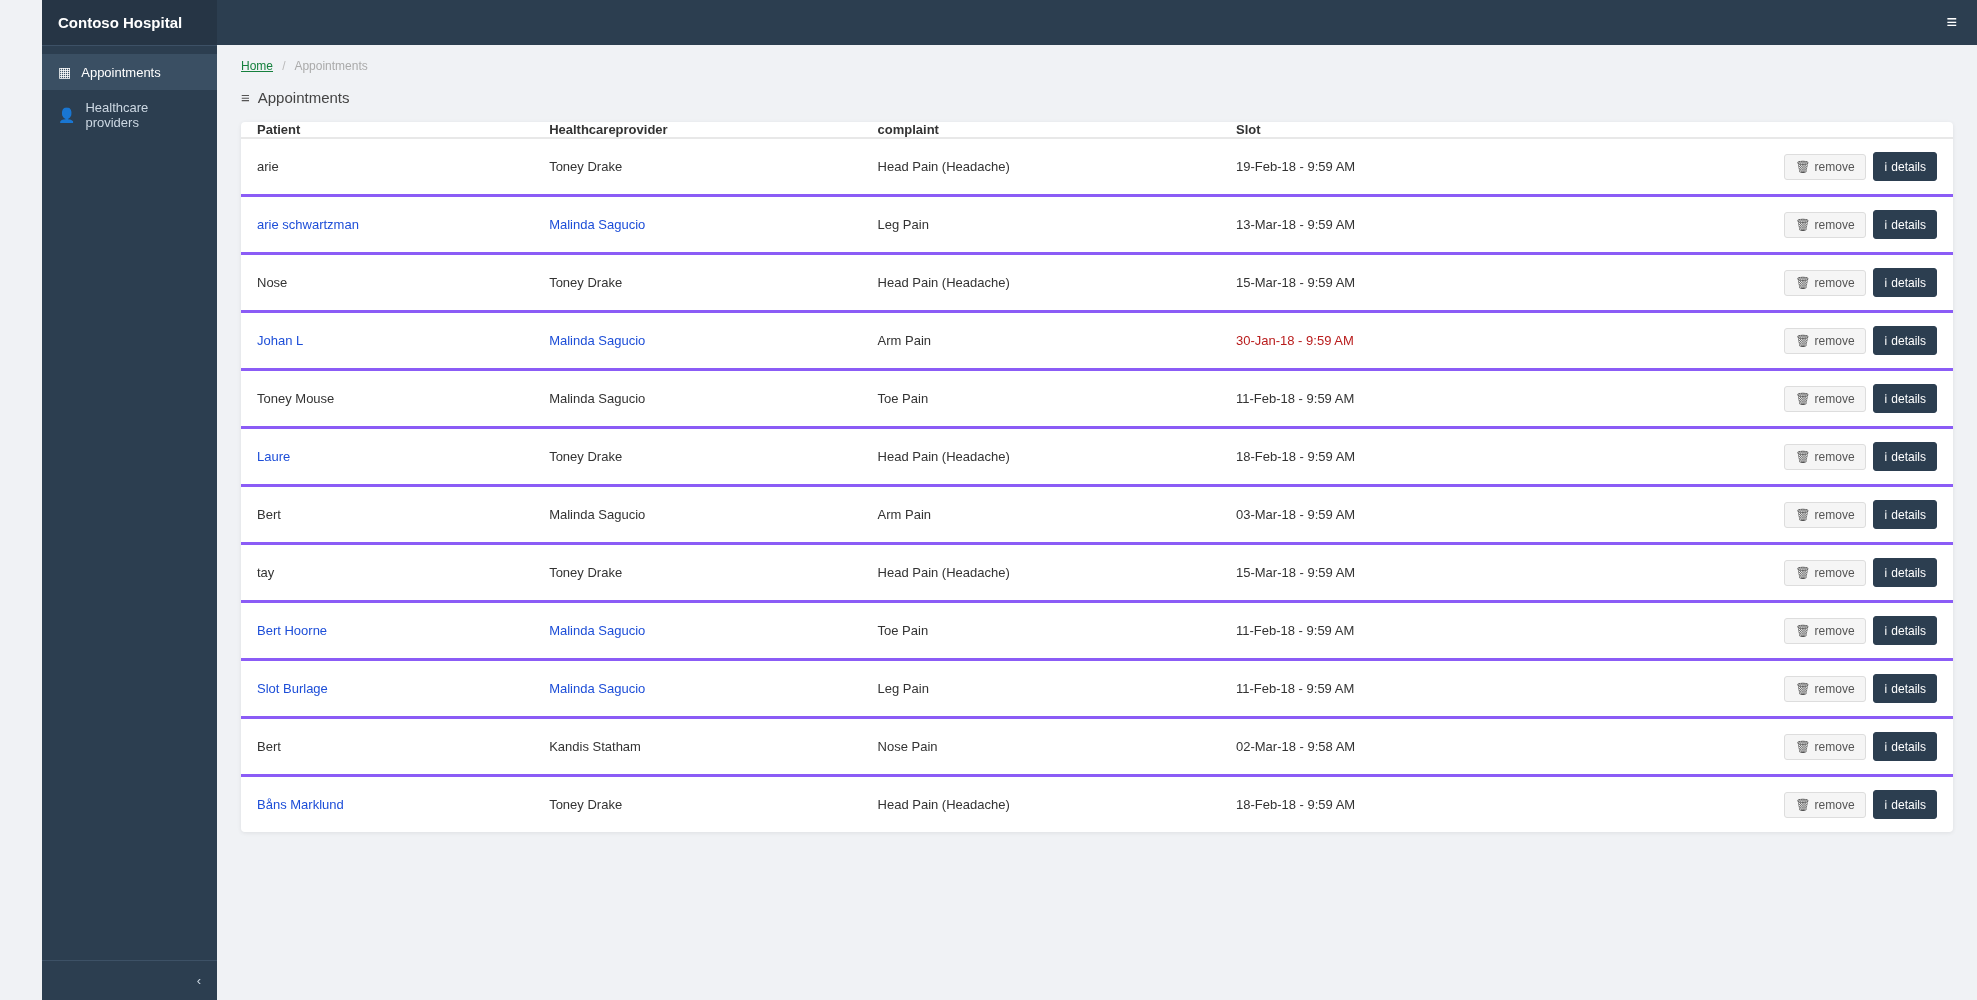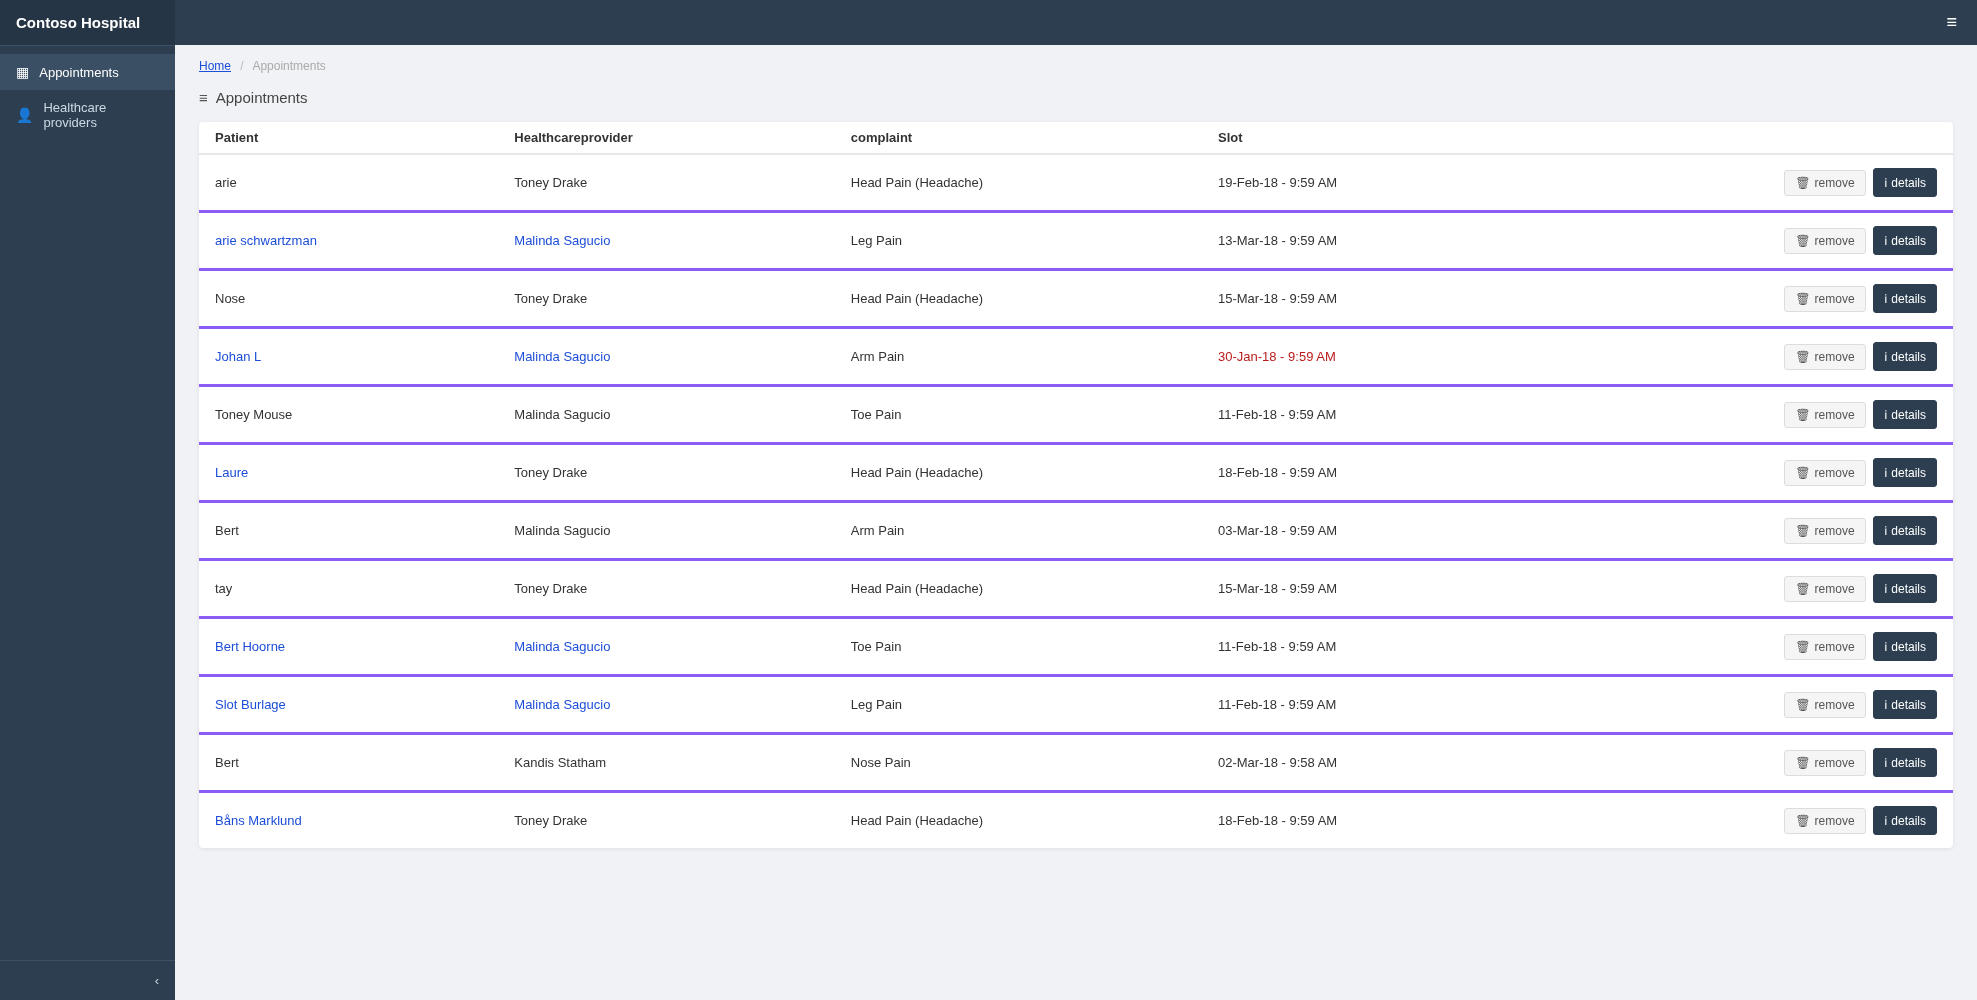--- a/index.html
+++ b/index.html
@@ -6,20 +6,21 @@
     body { font-family: 'Segoe UI', Arial, sans-serif; font-size: 13px; background: #f0f2f5; display: flex; height: 100vh; overflow: hidden; }
 
     
     #sidebar {
       width: 175px;
       min-width: 175px;
       background: #2c3e50;
       display: flex;
       flex-direction: column;
       color: #fff;
+      margin-left: 42px;
     }
     #sidebar-header {
       padding: 14px 16px;
       font-size: 15px;
       font-weight: bold;
       color: #fff;
       border-bottom: 1px solid #3d5166;
       background: #263545;
     }
     .sidebar-nav {
@@ -70,21 +71,21 @@
       padding: 0;
       background: #f0f2f5;
     }
 
     
     #breadcrumb {
       padding: 14px 24px 8px;
       font-size: 12px;
       color: #888;
     }
-    #breadcrumb .bc-home { color: #1d4ed8; text-decoration: underline; }
+    #breadcrumb .bc-home { color: #15803d; text-decoration: underline; }
     #breadcrumb .bc-sep { margin: 0 6px; color: #bbb; }
     #breadcrumb .bc-current { color: #aaa; }
 
     
     #page-header {
       padding: 8px 24px 16px;
       display: flex;
       align-items: center;
       gap: 8px;
       font-size: 15px;
@@ -104,21 +105,21 @@
 
     table {
       width: 100%;
       border-collapse: collapse;
     }
     thead tr {
       border-bottom: 2px solid #e8e8e8;
     }
     thead th {
       text-align: left;
-      padding: 8px 16px;
+      padding: 0 16px;
       font-weight: 600;
       font-size: 13px;
       color: #333;
     }
     tbody tr {
       border-bottom: 3px solid #8b5cf6;
     }
     tbody tr:last-child { border-bottom: none; }
     tbody td {
       padding: 13px 16px;

